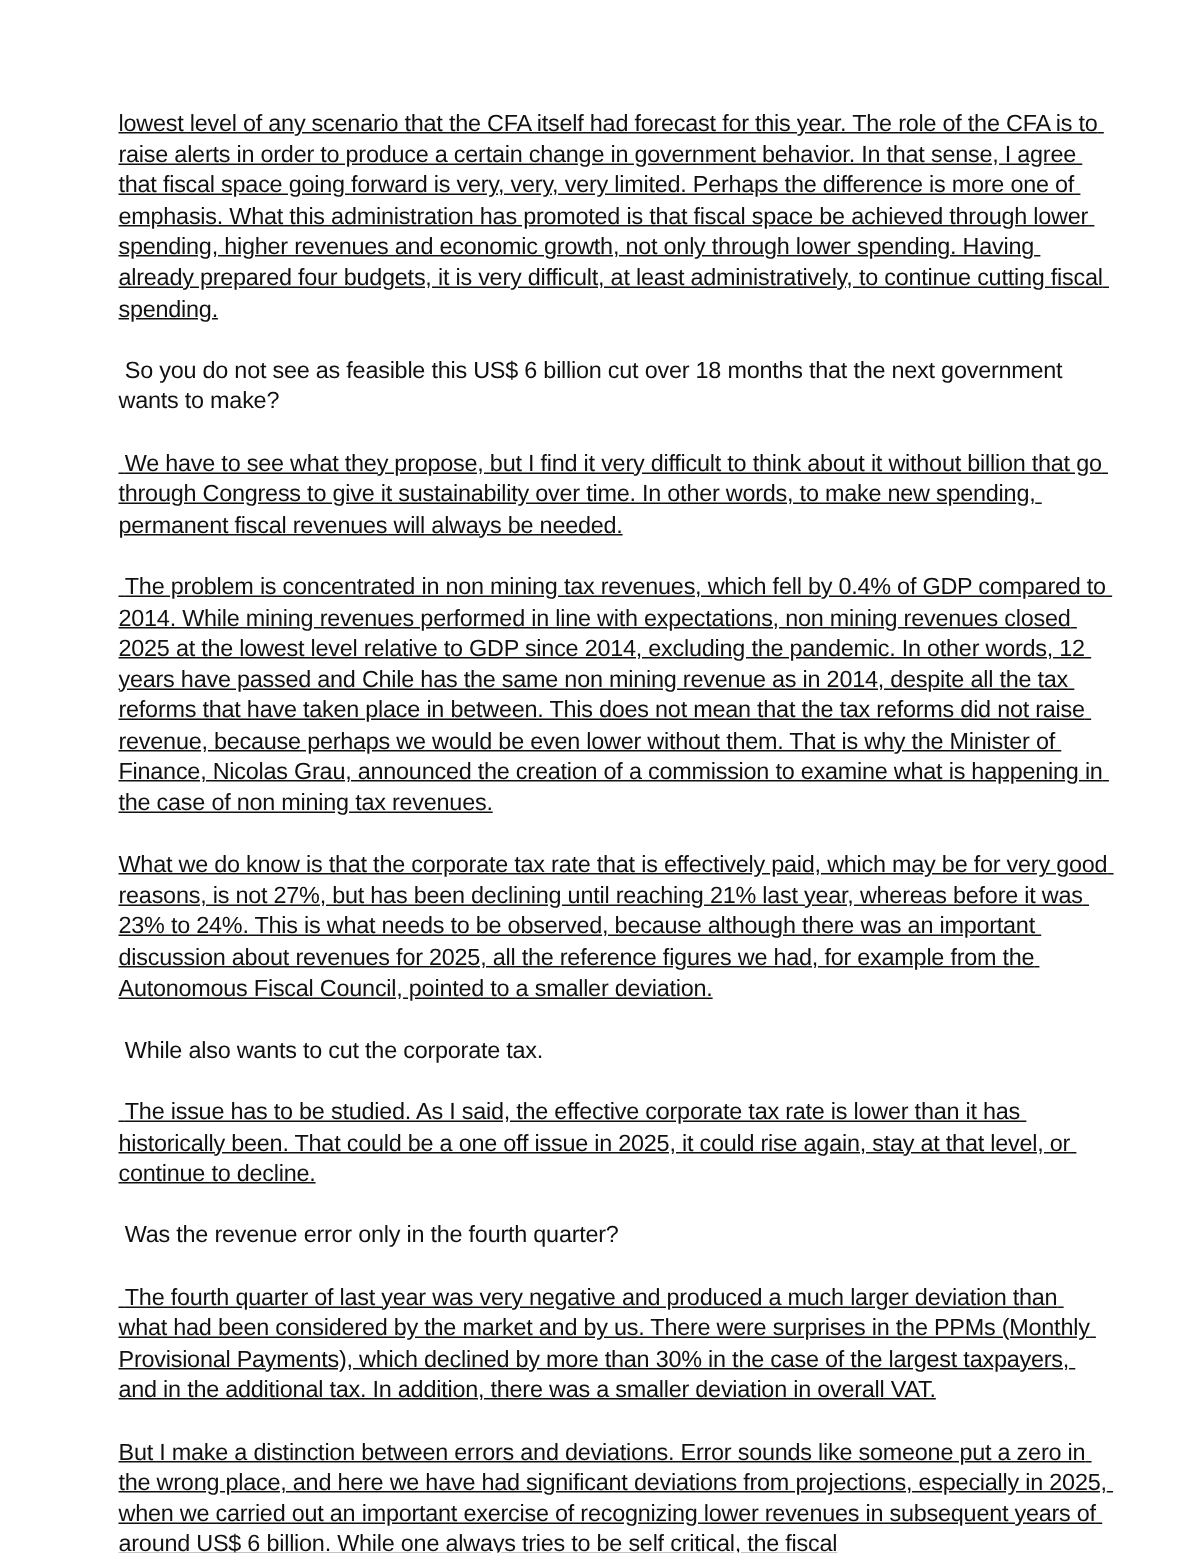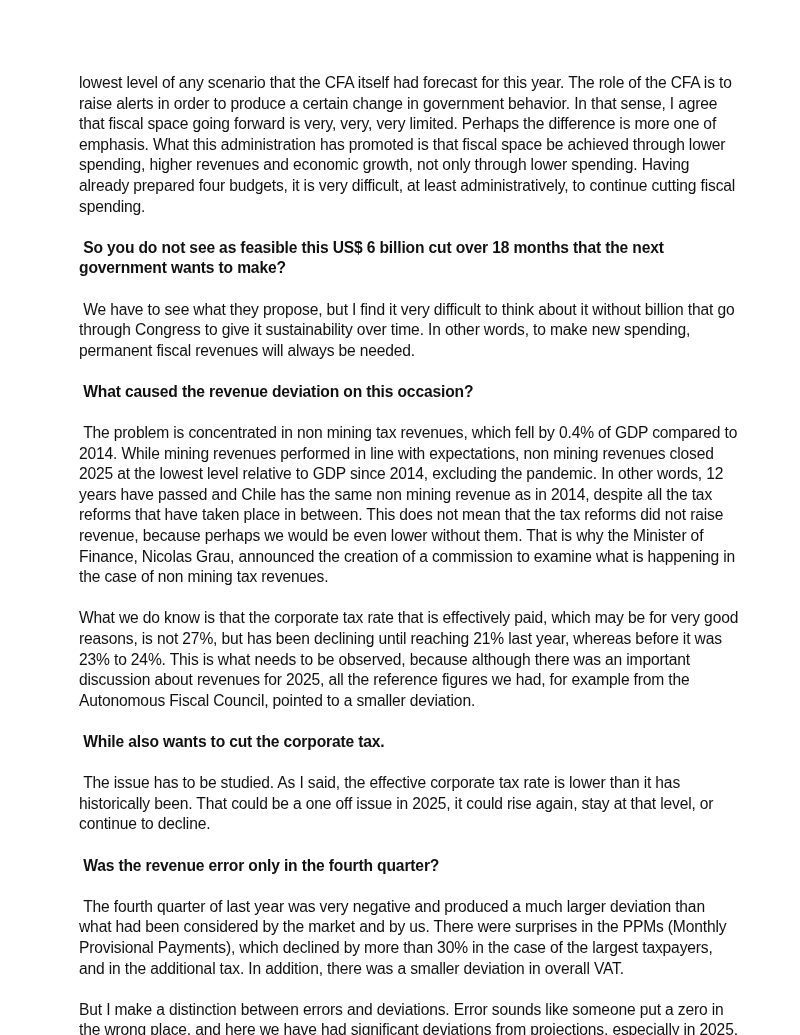--- a/index.html
+++ b/index.html
@@ -20,36 +20,36 @@
       left: 79px;
       top: 73px;
       width: 660px;
       font-size: 15.6px;
       line-height: 20.6px;
     }
     .para {
       margin: 0 0 20.6px 0;
       white-space: pre-wrap;
       letter-spacing: -0.15px;
+      text-decoration: underline;
     }
     .question {
       margin: 0 0 20.6px 0;
-      font-weight: bold;
+      font-weight: normal;
       white-space: pre-wrap;
       letter-spacing: -0.15px;
     }
   </style>
 </head>
 <body>
 
 <div class="page">
   <p class="para">lowest level of any scenario that the CFA itself had forecast for this year. The role of the CFA is to raise alerts in order to produce a certain change in government behavior. In that sense, I agree that fiscal space going forward is very, very, very limited. Perhaps the difference is more one of emphasis. What this administration has promoted is that fiscal space be achieved through lower spending, higher revenues and economic growth, not only through lower spending. Having already prepared four budgets, it is very difficult, at least administratively, to continue cutting fiscal spending.</p>
   <p class="question"> So you do not see as feasible this US$ 6 billion cut over 18 months that the next government wants to make?</p>
   <p class="para"> We have to see what they propose, but I find it very difficult to think about it without billion that go through Congress to give it sustainability over time. In other words, to make new spending, permanent fiscal revenues will always be needed.</p>
-  <p class="question"> What caused the revenue deviation on this occasion?</p>
   <p class="para"> The problem is concentrated in non mining tax revenues, which fell by 0.4% of GDP compared to 2014. While mining revenues performed in line with expectations, non mining revenues closed 2025 at the lowest level relative to GDP since 2014, excluding the pandemic. In other words, 12 years have passed and Chile has the same non mining revenue as in 2014, despite all the tax reforms that have taken place in between. This does not mean that the tax reforms did not raise revenue, because perhaps we would be even lower without them. That is why the Minister of Finance, Nicolas Grau, announced the creation of a commission to examine what is happening in the case of non mining tax revenues.</p>
   <p class="para">What we do know is that the corporate tax rate that is effectively paid, which may be for very good reasons, is not 27%, but has been declining until reaching 21% last year, whereas before it was 23% to 24%. This is what needs to be observed, because although there was an important discussion about revenues for 2025, all the reference figures we had, for example from the Autonomous Fiscal Council, pointed to a smaller deviation.</p>
   <p class="question"> While also wants to cut the corporate tax.</p>
   <p class="para"> The issue has to be studied. As I said, the effective corporate tax rate is lower than it has historically been. That could be a one off issue in 2025, it could rise again, stay at that level, or continue to decline.</p>
   <p class="question"> Was the revenue error only in the fourth quarter?</p>
   <p class="para"> The fourth quarter of last year was very negative and produced a much larger deviation than what had been considered by the market and by us. There were surprises in the PPMs (Monthly Provisional Payments), which declined by more than 30% in the case of the largest taxpayers, and in the additional tax. In addition, there was a smaller deviation in overall VAT.</p>
   <p class="para">But I make a distinction between errors and deviations. Error sounds like someone put a zero in the wrong place, and here we have had significant deviations from projections, especially in 2025, when we carried out an important exercise of recognizing lower revenues in subsequent years of around US$ 6 billion. While one always tries to be self critical, the fiscal</p>
 </div>
 
 </body></html>

